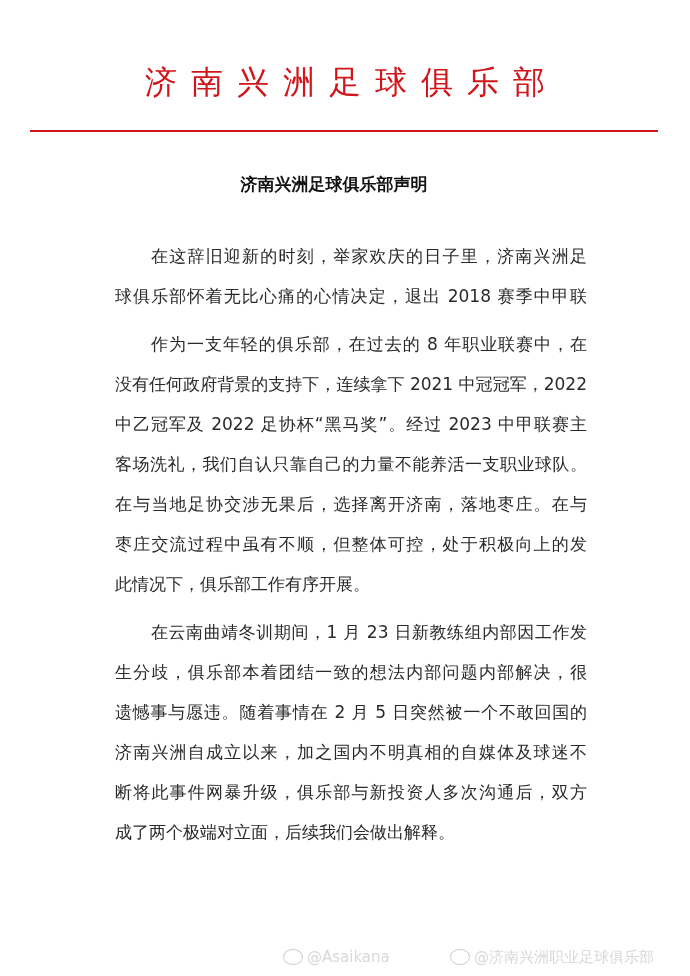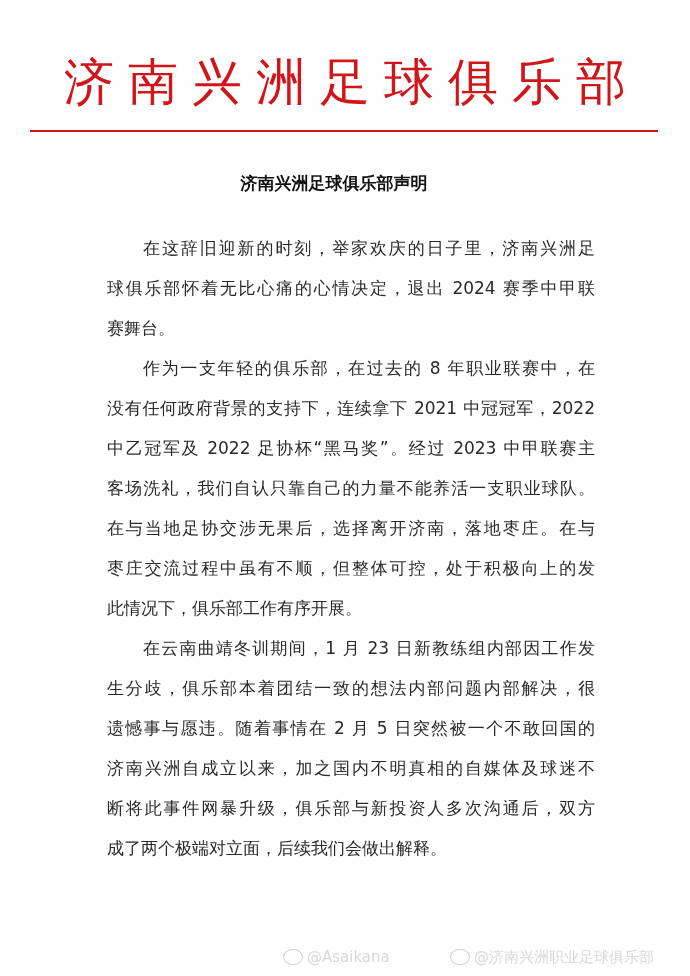--- a/index.html
+++ b/index.html
@@ -2,37 +2,37 @@
 <html><head>
 <meta charset="utf-8">
 <style>
   html, body { margin: 0; padding: 0; }
   body {
     width: 690px; height: 976px; background: #ffffff; position: relative; overflow: hidden;
     font-family: "DejaVu Serif", "Liberation Serif", serif;
   }
   .letterhead {
     position: absolute; left: 0; top: 52px; width: 690px; text-align: center;
-    color: #d0151b; font-size: 50px; letter-spacing: 14px; line-height: 60px;
+    color: #d0151b; font-size: 32px; letter-spacing: 14px; line-height: 60px;
     font-family: "DejaVu Serif", "Liberation Serif", serif; padding-left: 14px; box-sizing: border-box;
   }
   .rule {
     position: absolute; left: 30px; top: 130px; width: 628px; height: 2px; background: #d0151b;
   }
   .subtitle {
     position: absolute; left: 0; top: 172px; width: 668px; text-align: center;
-    font-family: Liberation Mono, monospace; font-weight: bold;
+    font-family: Liberation Sans, sans-serif; font-weight: bold;
     font-size: 17px; color: #111; line-height: 26px;
   }
   .body-text {
     position: absolute; left: 107px; top: 228px; width: 488px;
     font-family: "DejaVu Sans", "Liberation Sans", sans-serif;
     font-size: 17px; color: #2a2a2a; line-height: 40px;
   }
-  .para { margin: 0; }
+  .para { margin: 8px; }
   .line { display: block; white-space: nowrap; text-align: justify; text-align-last: justify; height: 40px; }
   .line.last { text-align-last: left; }
   .line.indent { padding-left: 36px; }
   .watermark {
     position: absolute; top: 947px; font-family: "DejaVu Sans", "Liberation Sans", sans-serif;
     font-size: 15px; color: #d8d8d8; white-space: nowrap; line-height: 20px;
   }
   .wm1 { left: 283px; text-align: right; }
   .wm2 { left: 450px; }
   .weibo-icon {
@@ -44,22 +44,21 @@
 <body>
 
 <div class="letterhead">济南兴洲足球俱乐部</div>
 <div class="rule"></div>
 
 <div class="subtitle">济南兴洲足球俱乐部声明</div>
 
 <div class="body-text">
   <div class="para">
     <span class="line indent">在这辞旧迎新的时刻，举家欢庆的日子里，济南兴洲足</span>
-    <span class="line">球俱乐部怀着无比心痛的心情决定，退出 2024 赛季中甲联</span>
-    <span class="line last">赛舞台。</span>
+    <span class="line">球俱乐部怀着无比心痛的心情决定，退出 2018 赛季中甲联</span>
   </div>
   <div class="para">
     <span class="line indent">作为一支年轻的俱乐部，在过去的 8 年职业联赛中，在</span>
     <span class="line">没有任何政府背景的支持下，连续拿下 2021 中冠冠军，2022</span>
     <span class="line">中乙冠军及 2022 足协杯“黑马奖”。经过 2023 中甲联赛主</span>
     <span class="line">客场洗礼，我们自认只靠自己的力量不能养活一支职业球队。</span>
     <span class="line">在与当地足协交涉无果后，选择离开济南，落地枣庄。在与</span>
     <span class="line">枣庄交流过程中虽有不顺，但整体可控，处于积极向上的发</span>
     <span class="line last">此情况下，俱乐部工作有序开展。</span>
   </div>

